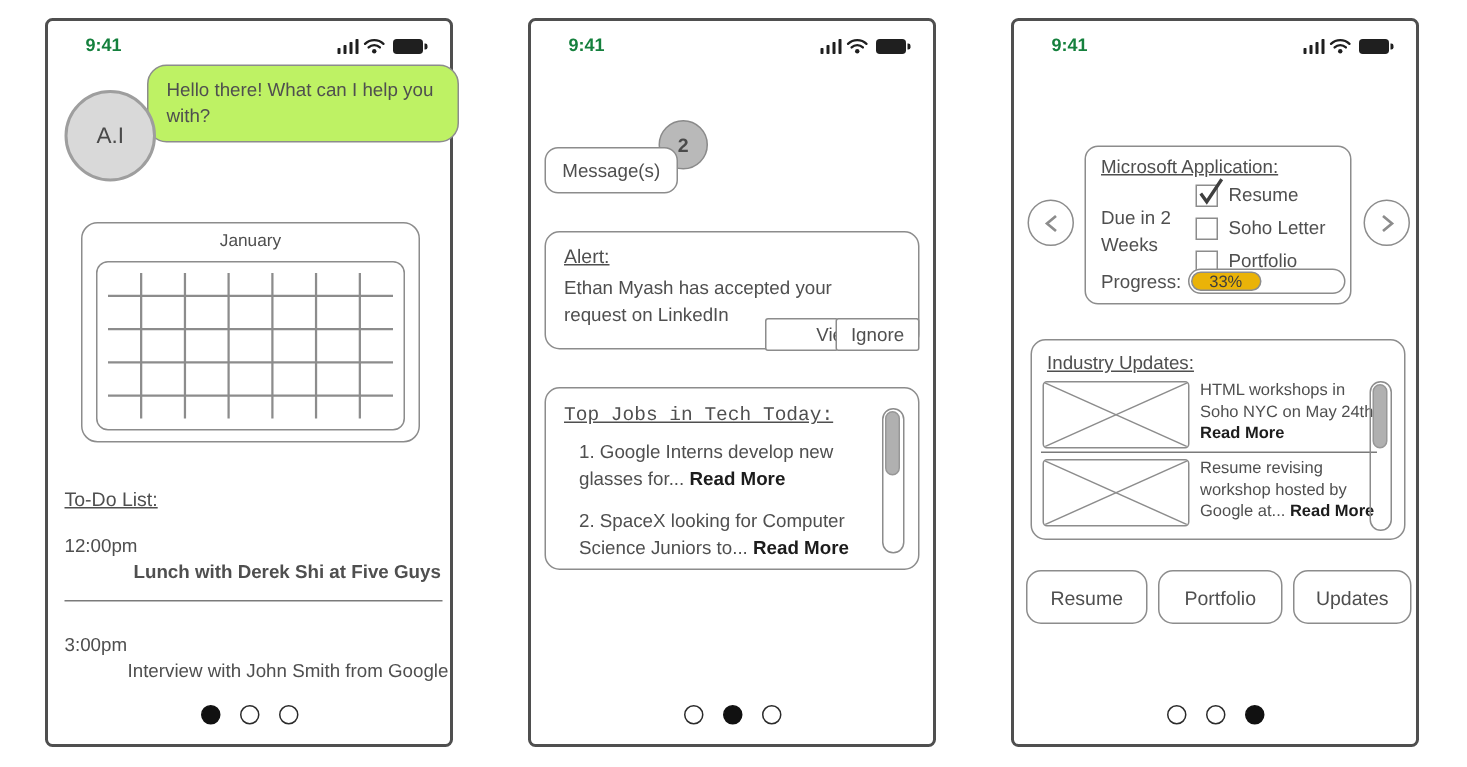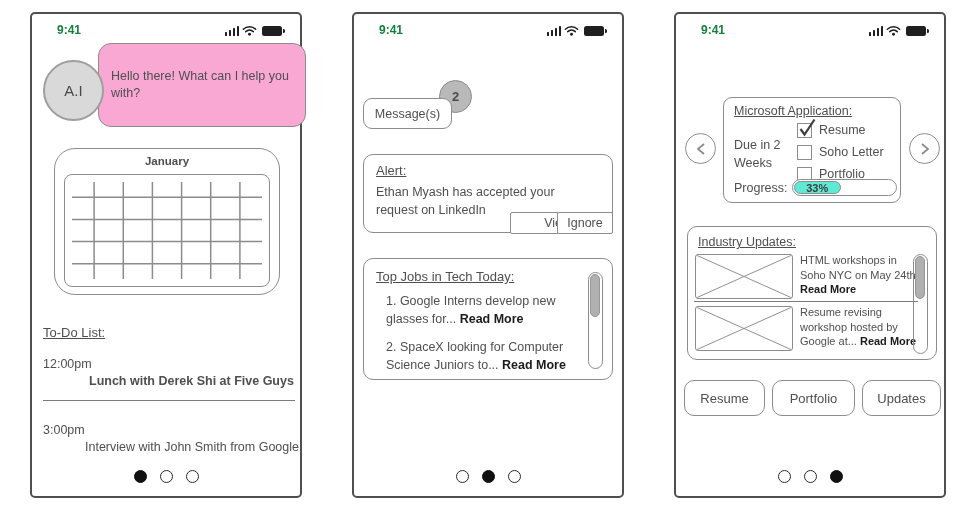--- a/index.html
+++ b/index.html
@@ -19,27 +19,27 @@
   .sicons { position:absolute; right:15px; top:11px; display:flex; align-items:flex-end; gap:3px; height:11px; }
   .sig { display:flex; align-items:flex-end; gap:1.5px; }
   .sig span { display:block; width:2.5px; background:#1f1f1f; border-radius:0.5px; }
   .b1{height:4px;} .b2{height:6px;} .b3{height:8px;} .b4{height:10px;}
   .batt { position:relative; width:20px; height:10px; background:#1f1f1f; border-radius:2.5px; margin-left:2px; margin-right:3px; }
   .batt::after { content:""; position:absolute; right:-3px; top:3px; width:2px; height:4px; background:#1f1f1f; border-radius:0 1.5px 1.5px 0; }
   .uhead { color:#4f4f4f; text-decoration:underline; }
 
   
   .bubble { position:absolute; left:66px; top:29px; width:208px; min-height:49px;
-    border:1.6px solid #8c8c8c; border-radius:13px; padding:24px 12px;
-    font-size:12.5px; line-height:1.35; color:#4f4f4f; background:#f9a8d4; }
+    border:1.6px solid #8c8c8c; border-radius:13px; padding:8px 12px;
+    font-size:12.5px; line-height:1.35; color:#4f4f4f; background:#bef264; }
   .avatar { position:absolute; left:11px; top:46px; width:61px; height:61px; border-radius:50%;
     background:#d9d9d9; border:2px solid #9e9e9e; display:flex; align-items:center; justify-content:center;
     font-size:15px; color:#4a4a4a; }
   .calendar { position:absolute; left:22px; top:134px; width:226px; height:147px;
-    border:1.6px solid #8c8c8c; border-radius:21px;font-weight:bold; }
+    border:1.6px solid #8c8c8c; border-radius:11px; }
   .cal-title { text-align:center; font-size:11.5px; color:#4f4f4f; margin-top:6px; }
   .cal-grid { position:absolute; left:9px; top:25px; right:9px; bottom:7px;
     border:1.6px solid #8c8c8c; border-radius:8px; overflow:hidden; }
   .cal-grid svg { display:block; width:100%; height:100%; }
   .todo-h { position:absolute; left:11px; top:311px; font-size:13px; }
   .tt { position:absolute; font-size:12.5px; color:#4f4f4f; }
   .t1time { left:11px; top:343px; } .t1text { left:57px; top:360px;font-weight:bold; }
   .tdiv { position:absolute; left:11px; top:386px; width:252px; border-top:1.4px solid #7a7a7a; }
   .t2time { left:11px; top:409px; } .t2text { left:53px; top:426px; }
 
@@ -57,21 +57,21 @@
   .alert { position:absolute; left:9px; top:140px; width:250px; height:79px;
     border:1.6px solid #8c8c8c; border-radius:10px; }
   .alert-h { margin:8px 0 6px 12px; font-size:13px; }
   .alert-t { margin:0 14px 16px 12px; font-size:12.5px; line-height:1.4; color:#4f4f4f; }
   .alert-actions { position:absolute; right:-1px; bottom:-2px; display:flex; }
   .act-btn { height:22px; border:1.6px solid #8c8c8c; border-radius:2px; background:#fff;
     display:flex; align-items:center; justify-content:center; font-size:12.5px; color:#4f4f4f; }
   .view { width:48px;padding-left:47px; } .ignore { width:56px; margin-left:-1.6px; }
   .jobs { position:absolute; left:9px; top:244px; width:250px; height:122px;
     border:1.6px solid #8c8c8c; border-radius:10px; }
-  .jobs-h { margin:10px 0 9px 12px; font-size:13px; }
+  .jobs-h { margin:10px 0 9px 12px; font-size:13px;font-family:Liberation Mono, monospace; }
   .job { margin:0 0 11px 22px; width:186px; font-size:12.5px; line-height:1.4; color:#4f4f4f; }
   .readmore { color:#1c1c1c; font-weight:700; }
   .vscroll { position:absolute; right:9px; top:13px; width:15px; height:97px;
     border:1.6px solid #8c8c8c; border-radius:8px; }
   .vthumb { position:absolute; left:0.8px; top:0.8px; width:10px; height:43px;
     border-radius:5.5px; background:#b0b0b0; border:1px solid #979797; }
 
   
   .arrow { position:absolute; width:31px; height:31px; border:1.6px solid #8c8c8c; border-radius:50%;
     display:flex; align-items:center; justify-content:center; background:#fff; }
@@ -83,22 +83,22 @@
   .cbcol { position:absolute; left:73px; top:21px; }
   .cbrow { display:flex; align-items:center; height:22px; }
   .cbox { position:relative; width:15px; height:15px; border:1.6px solid #8c8c8c; background:#fff; flex:0 0 15px; }
   .cbox svg { position:absolute; left:0; top:-7px; overflow:visible; }
   .cblabel { margin-left:7px; font-size:12.5px; color:#4f4f4f; white-space:nowrap; }
   .prog { position:absolute; left:10px; bottom:6px; display:flex; align-items:center; }
   .prog-label { font-size:12.5px; color:#4f4f4f; }
   .pbar { position:relative; margin-left:4px; width:105px; height:17px;
     border:1.6px solid #8c8c8c; border-radius:9px; background:#fff; }
   .pfill { position:absolute; left:1px; top:1px; bottom:1px; width:46%;
-    background:#5eead4; border:1px solid #8c8c8c; border-radius:7px;
-    display:flex; align-items:center; justify-content:center; font-size:11px; color:#3d3d3d;font-weight:bold; }
+    background:#eab308; border:1px solid #8c8c8c; border-radius:7px;
+    display:flex; align-items:center; justify-content:center; font-size:11px; color:#3d3d3d; }
   .updates { position:absolute; left:11px; top:212px; width:250px; height:134px;
     border:1.6px solid #8c8c8c; border-radius:10px; }
   .upd-h { position:absolute; left:10px; top:8px; font-size:12.5px; }
   .ph { position:absolute; left:7px; width:98px; height:45px; border:1.3px solid #8c8c8c; border-radius:3px; overflow:hidden; }
   .ph svg { display:block; width:100%; height:100%; }
   .ph.r1 { top:27px; } .ph.r2 { top:79px; }
   .upd-t { position:absolute; left:112px; width:124px; font-size:11px; line-height:1.33; color:#4f4f4f; }
   .upd-t.r1 { top:26px; } .upd-t.r2 { top:78px; }
   .upd-div { position:absolute; left:6px; top:74px; width:224px; border-top:1.4px solid #7a7a7a; }
   .vscroll.v3 { right:8px; top:27px; height:100px; }

